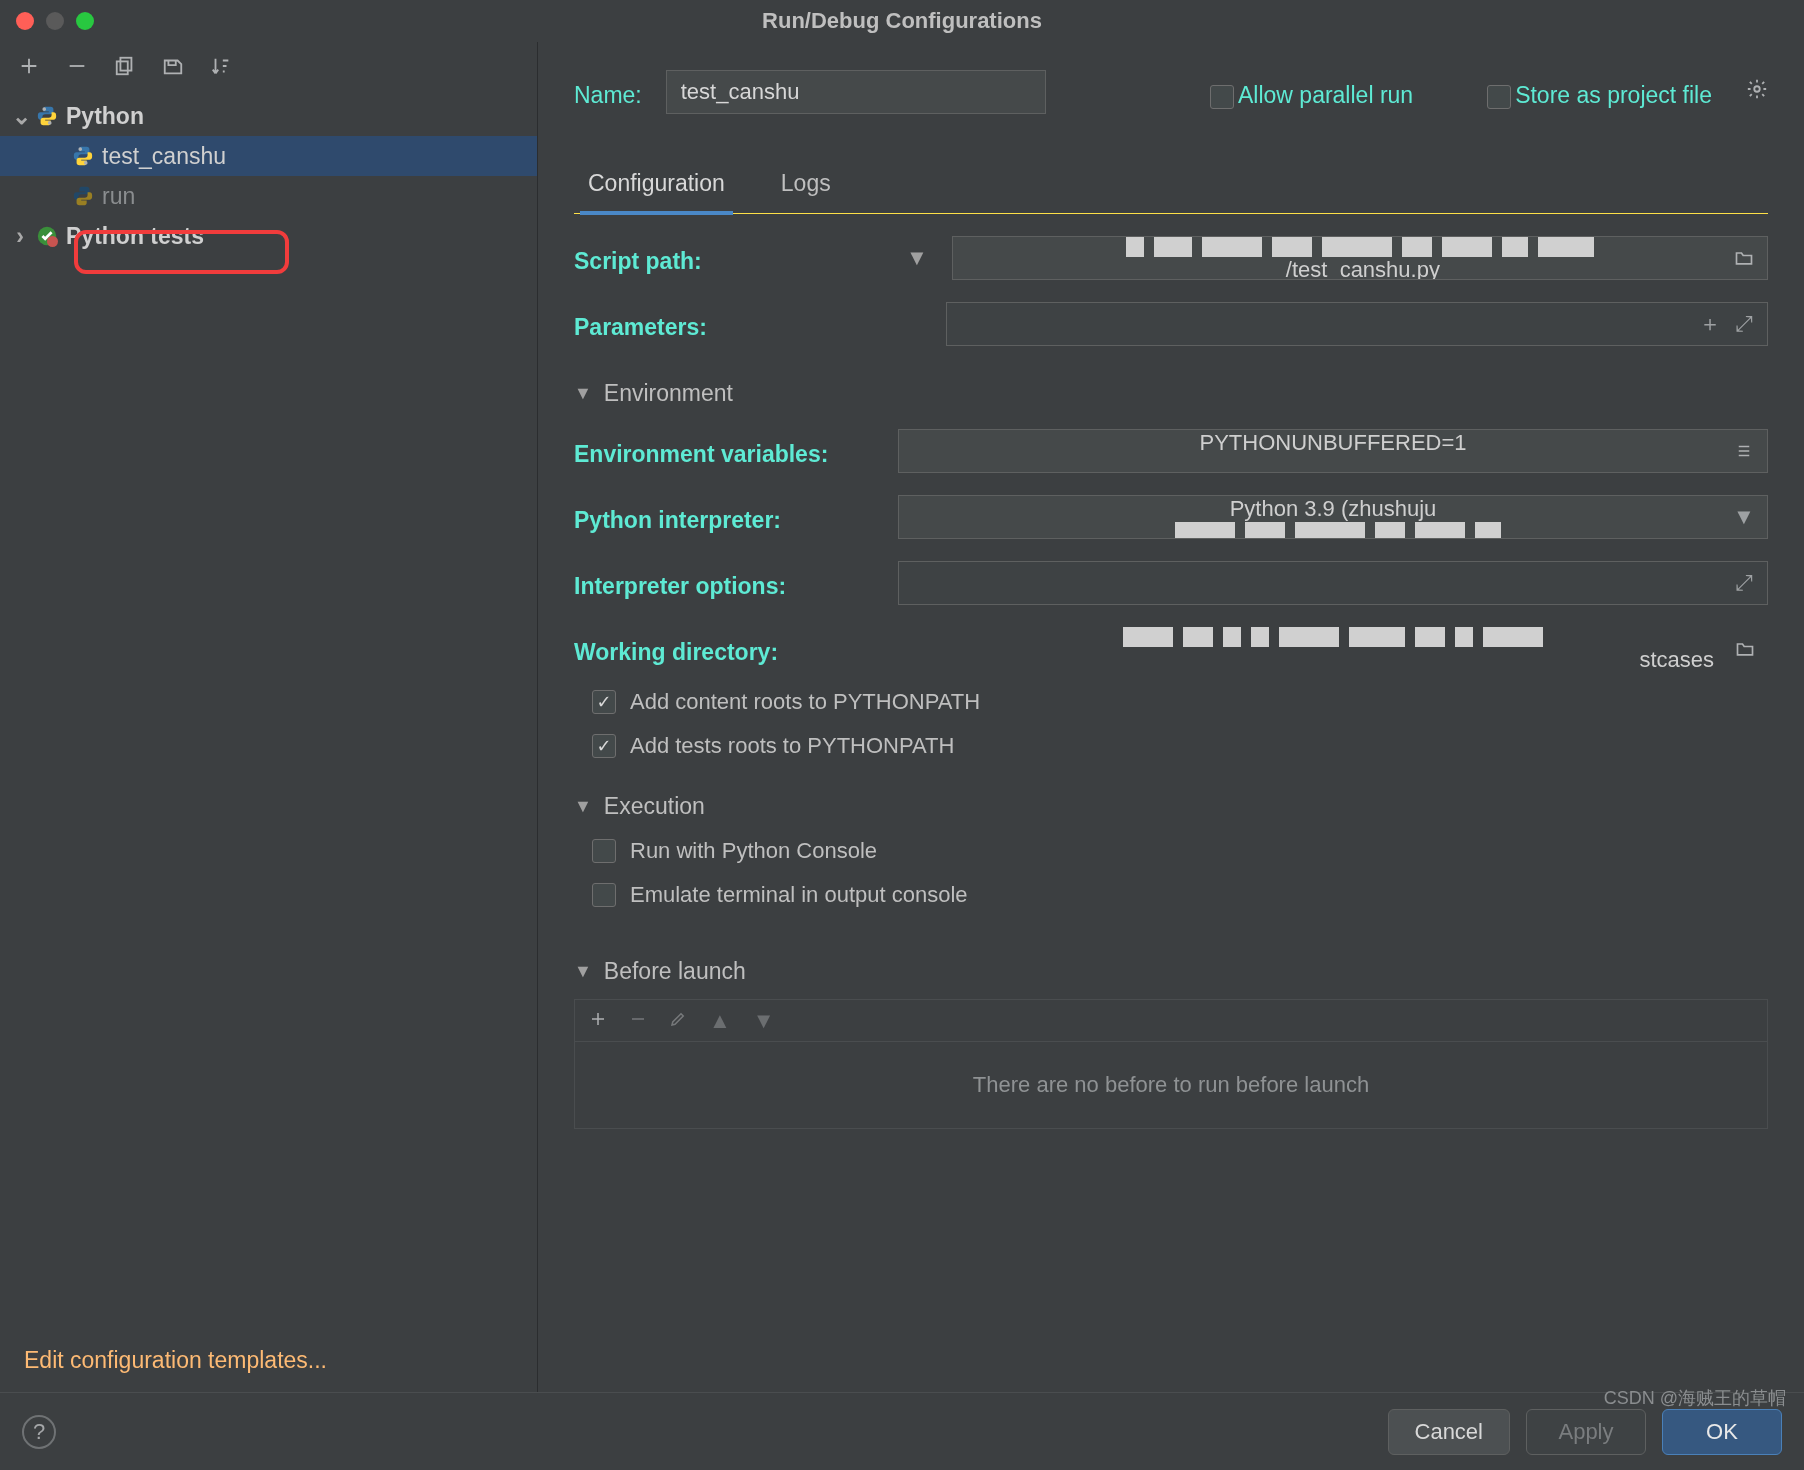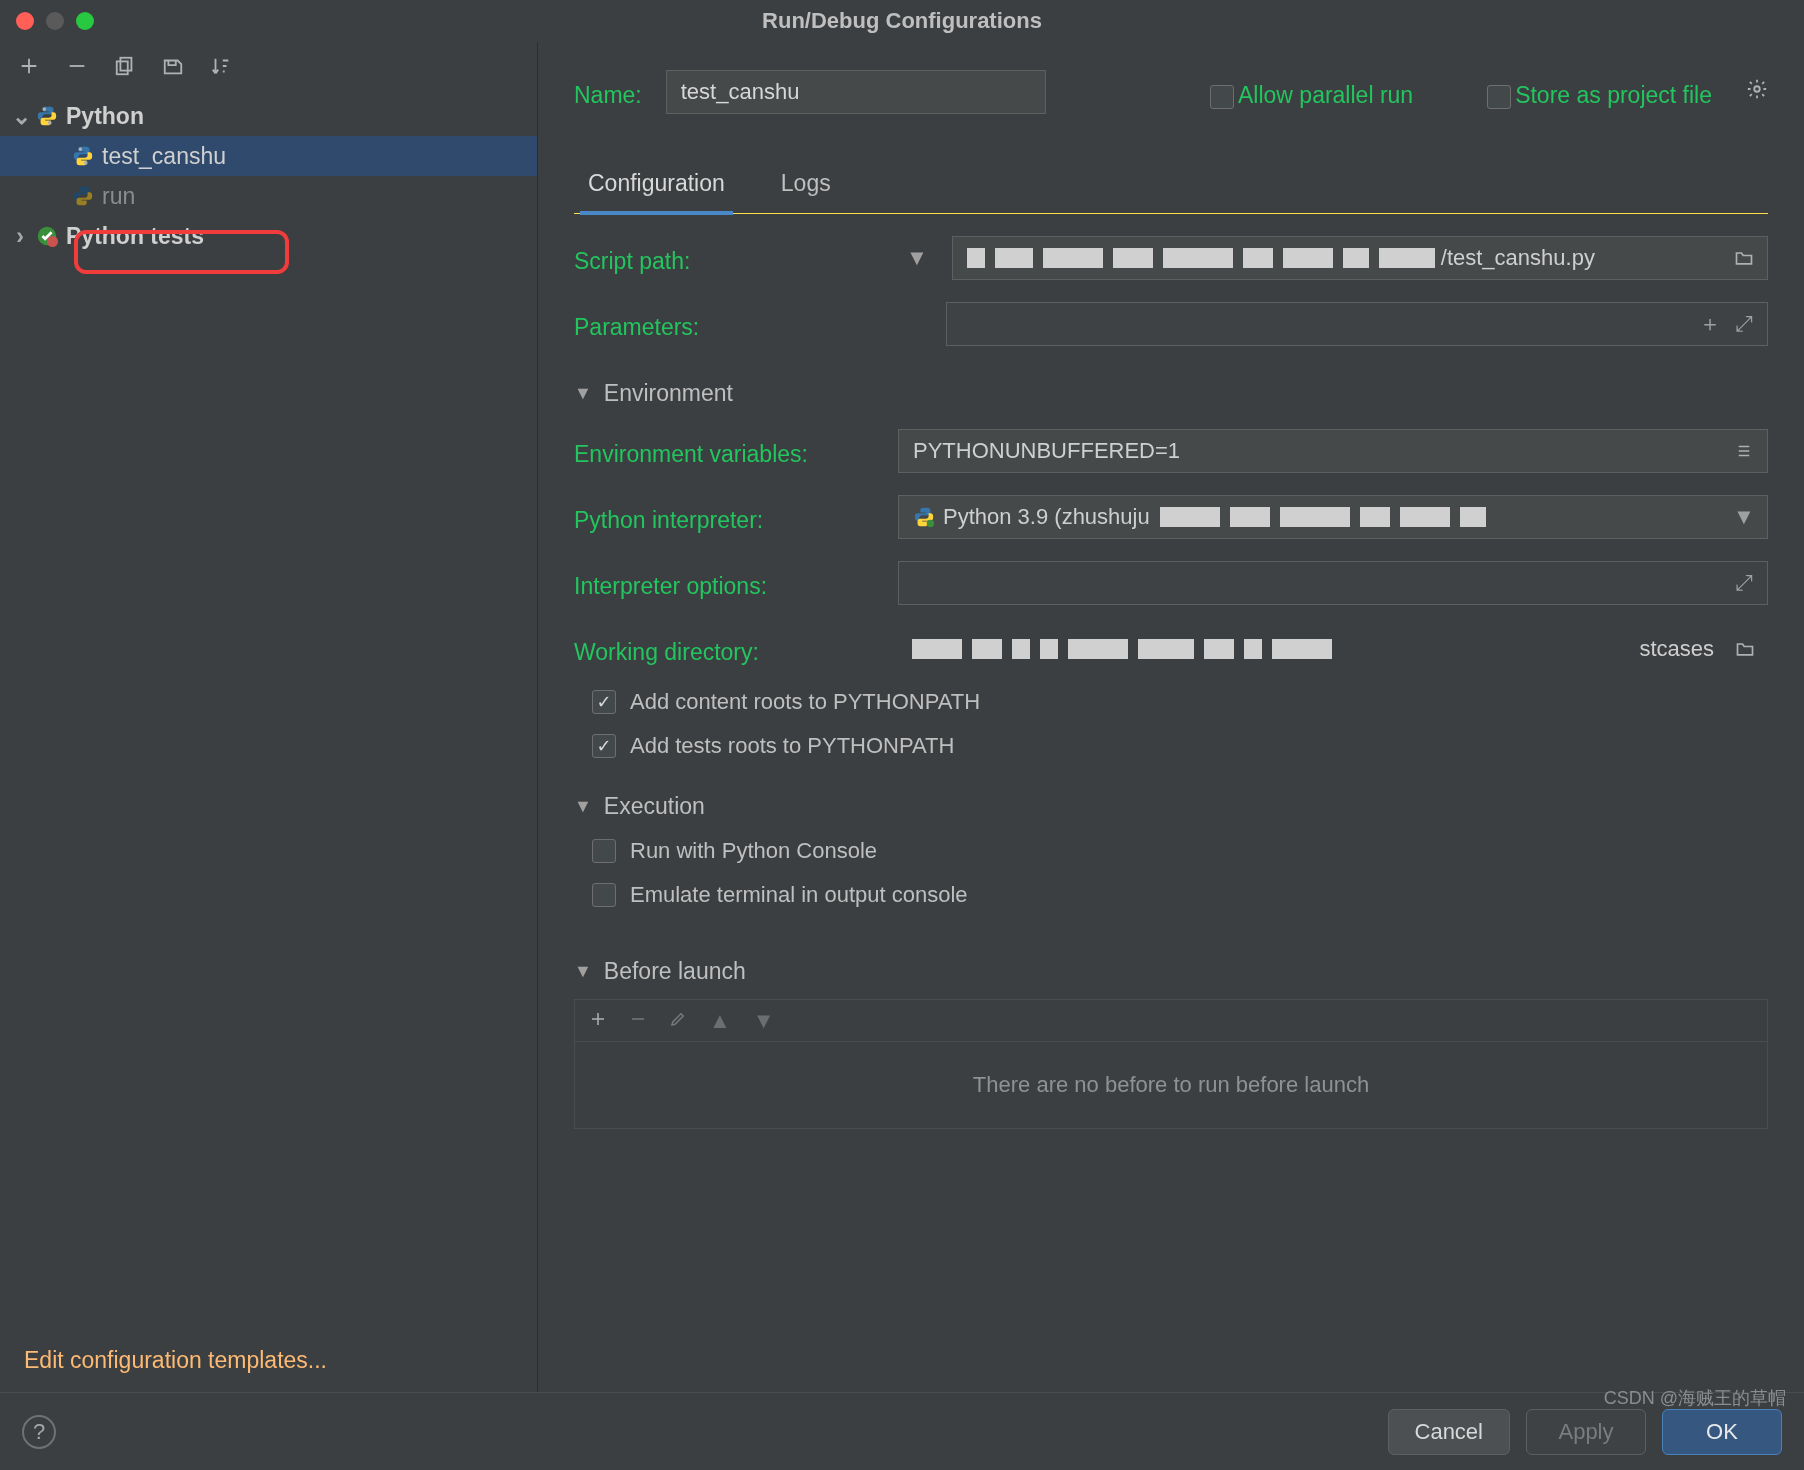--- a/index.html
+++ b/index.html
@@ -90,21 +90,21 @@
     width: 215px; height: 44px;
     pointer-events:none;
   }
   .side-bottom {
     padding: 18px 24px;
     font-size: 23px;
   }
   .side-bottom a { color: #fdba74; text-decoration: none; }
   
   .name-row { display: flex; align-items: center; gap: 24px; }
-  .label { color: #22c55e; font-size: 23px; margin-top: 7px; }
+  .label { color: #5eead4; font-size: 23px; margin-top: 7px; }
   .txt {
     background: #45494a;
     border: 1px solid #5e6060;
     color: #d7d7d7;
     height: 44px;
     padding: 0 14px;
     font-size: 22px;
   }
   .name-row .txt { width: 380px; }
   .check-inline { display:flex; align-items:flex-end; gap:4px; }
@@ -134,31 +134,32 @@
     border-bottom: 4px solid transparent;
     margin-bottom:-2px;
   }
   .tab.active { border-bottom-color:#4a88c7; color:#d8d8d8; }
   
   .formrow {
     display:flex; align-items:center;
     margin-top: 22px;
     gap: 24px;
   }
-  .formrow .label { width: 300px; }
+  .formrow .label { width: 300px; font-weight: bold; }
   .formrow .control { flex:1; height:44px; display:flex; align-items:center; }
   .fieldbox {
     background:#45494a;
     border:1px solid #5e6060;
     color:#cfcfcf;
     height:44px; width:100%;
     padding:0 14px;
     display:flex; align-items:center;
     overflow:hidden;
     position:relative;
+    flex-direction:column;
   }
   .fieldbox.grey { background:#3e4244; }
   .trail-icon {
     position:absolute; right:8px; top:0; bottom:0; width:30px;
     display:flex; align-items:center; justify-content:center;
     color:#9ea1a3;
   }
   .trail-icon2 { right: 42px; }
   .dropdown-caret {
     color:#a0a0a0; margin-left:8px;

